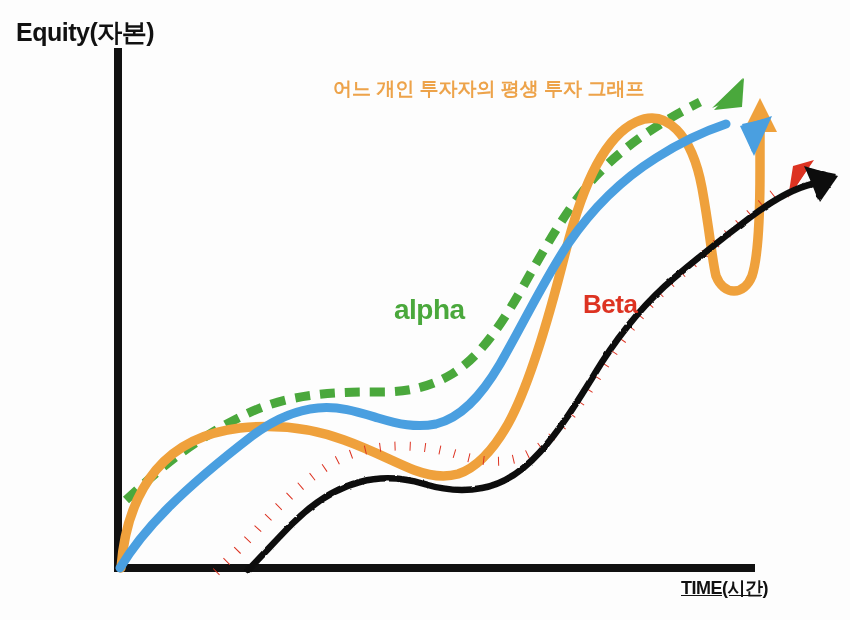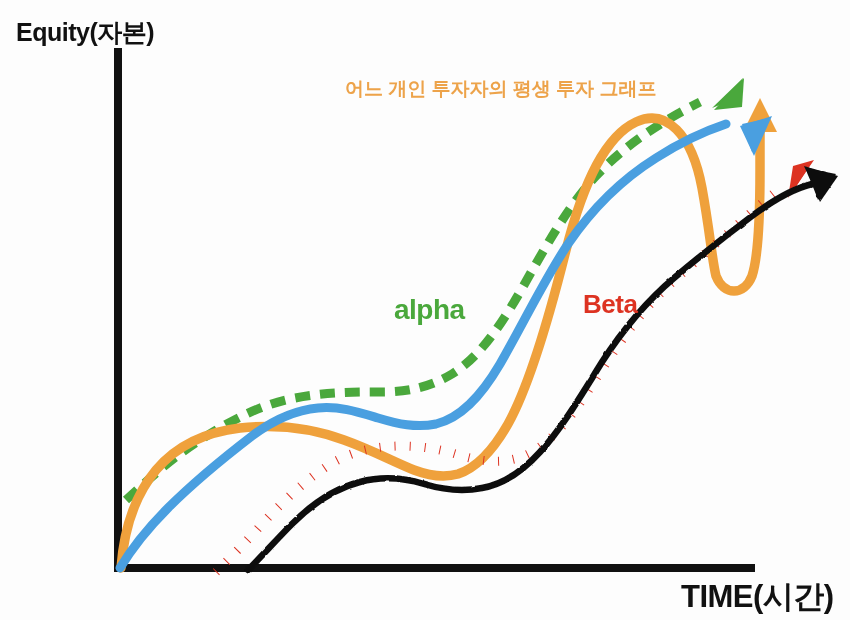--- a/index.html
+++ b/index.html
@@ -32,30 +32,30 @@
   }
   #axis-label-y {
     left: 16px;
     top: 16px;
     font-size: 25px;
     color: #111111;
   }
   #axis-label-x {
     left: 681px;
     top: 576px;
-    font-size: 31px;
+    font-size: 18px;
     color: #111111;
+    text-decoration: underline;
   }
   #chart-title {
     left: 333px;
     top: 76px;
     font-size: 19px;
     color: #eda34a;
     letter-spacing: 0px;
-    margin-left: 12px;
   }
   #label-alpha {
     left: 394px;
     top: 294px;
     font-size: 28px;
     color: #4aa83c;
   }
   #label-beta {
     left: 583px;
     top: 289px;

